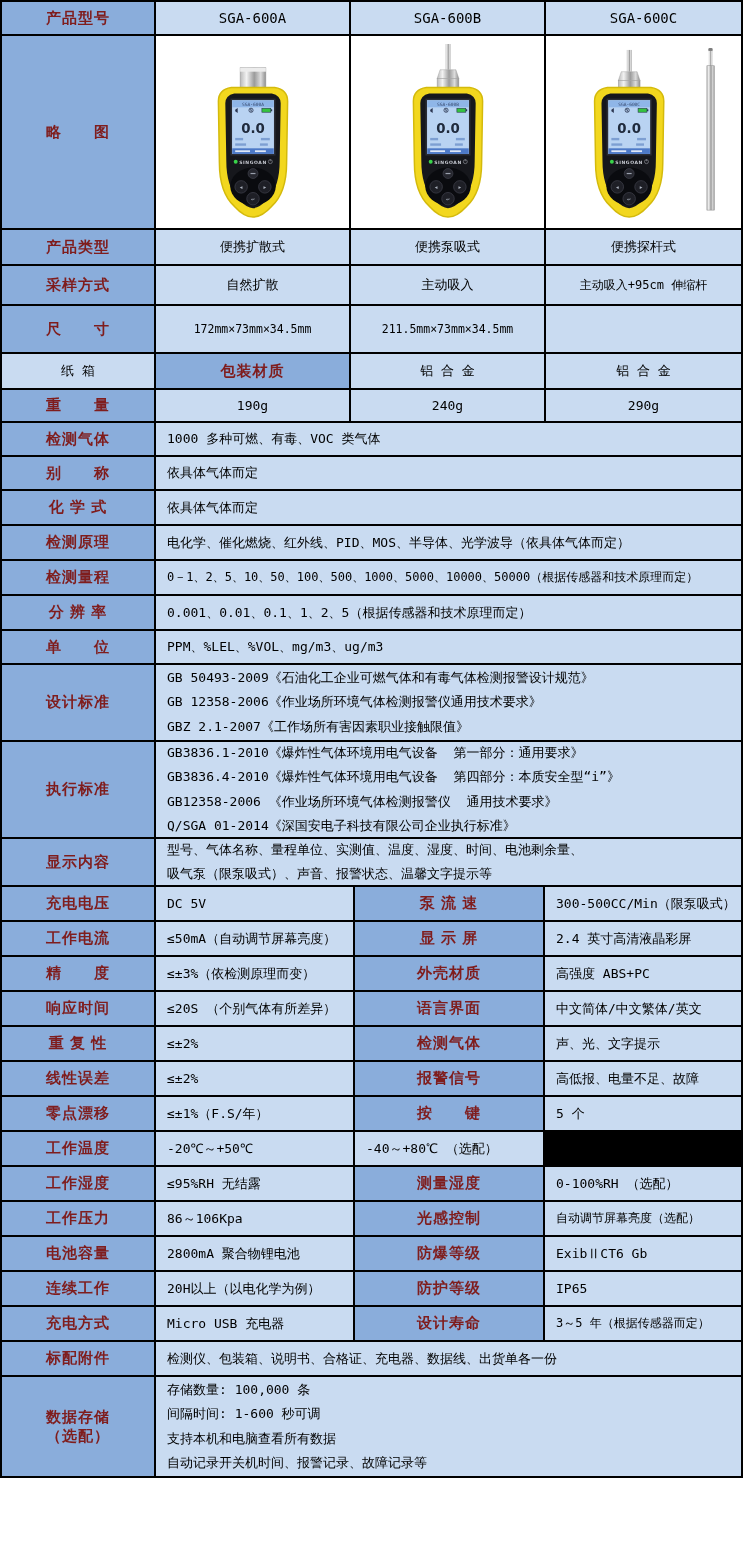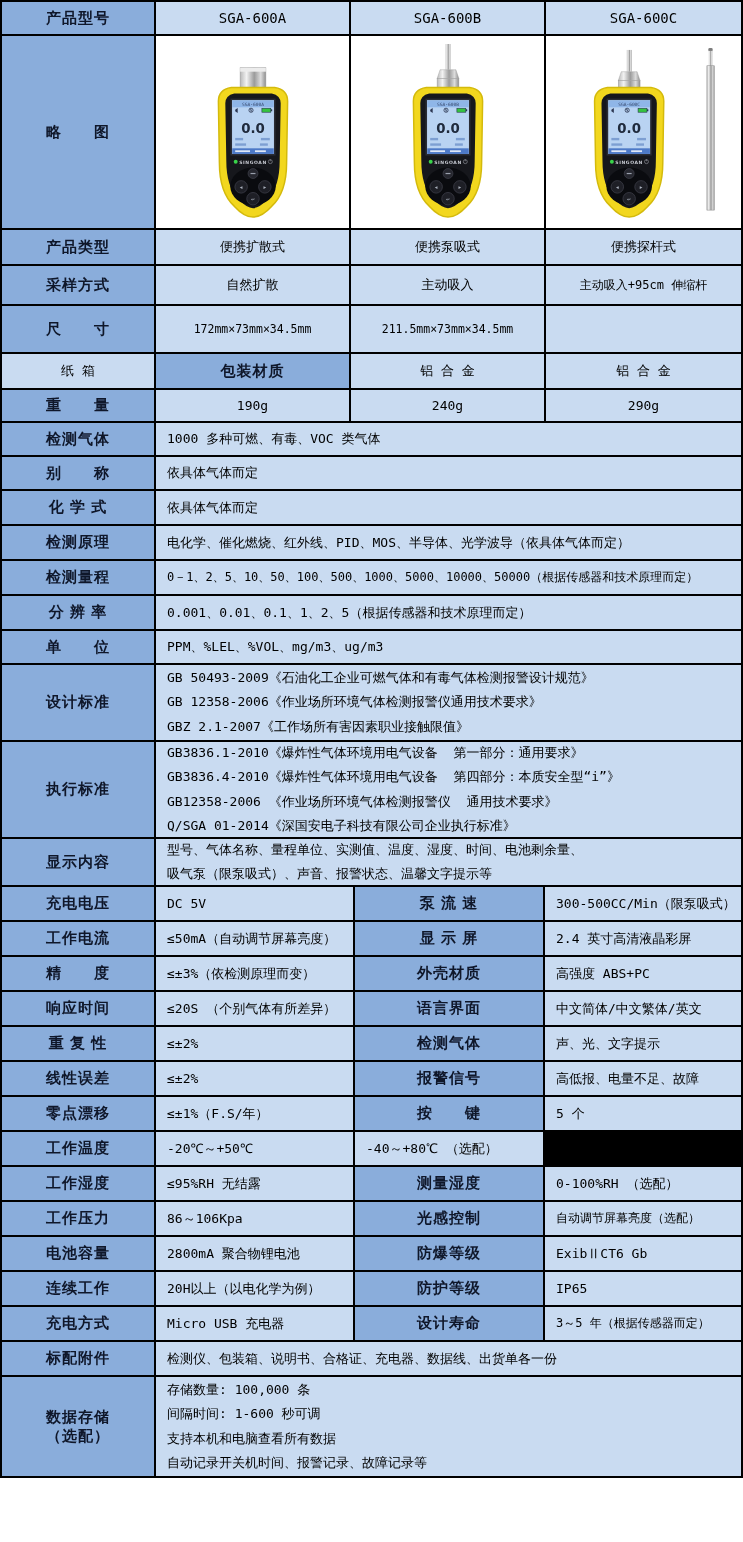--- a/index.html
+++ b/index.html
@@ -42,21 +42,21 @@
     display: flex;
     align-items: center;
     overflow: hidden;
   }
   .lbl {
     background: var(--label-bg, #8aaddb);
     justify-content: center;
     text-align: center;
     font-weight: bold;
     font-size: 15px;
-    color: #0f172a;
+    color: #7f1d1d;
     letter-spacing: 1px;
     white-space: pre;
     line-height: 1.25;
     flex-direction: column;
   }
   .val {
     font-family: "DejaVu Sans Mono", "Liberation Mono", monospace;
     font-size: 13px;
     padding: 16px 11px;
     white-space: pre;

